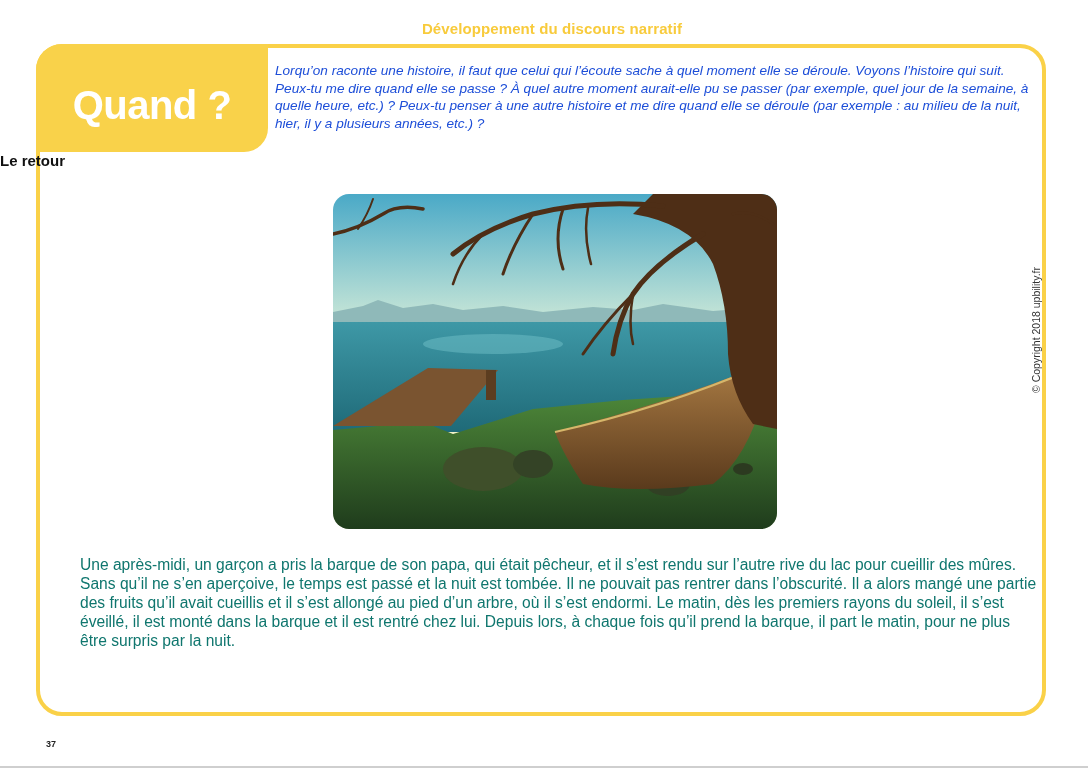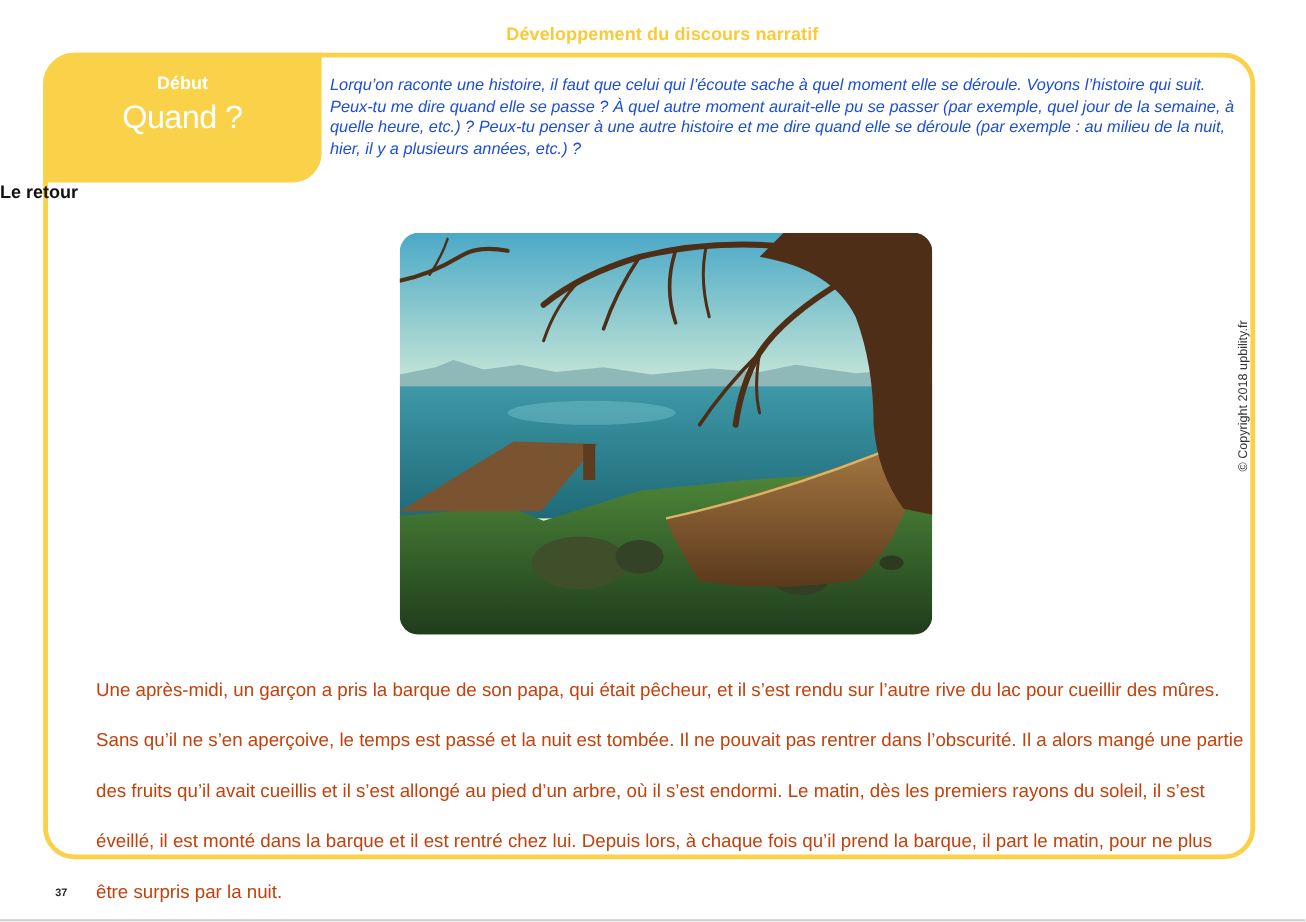--- a/index.html
+++ b/index.html
@@ -14,57 +14,56 @@
   .frame {
     position: absolute; left: 36px; top: 44px; width: 1010px; height: 672px;
     border: 4px solid #fad148; border-radius: 26px; box-sizing: border-box; background: #fff;
   }
   .tab {
     position: absolute; left: 36px; top: 44px; width: 232px; height: 108px;
     background: #f9d24a; border-radius: 26px 0 24px 0;
     color: #fff; text-align: center;
   }
   .tab-sub { position: absolute; left: 0; right: 0; top: 17px; font-weight: bold; font-size: 15px; }
-  .tab-title { position: absolute; left: 0; right: 0; top: 39px; font-weight: normal; font-size: 27px; letter-spacing: -0.5px; }
+  .tab-title { position: absolute; left: 0; right: 0; top: 39px; font-weight: bold; font-size: 40px; letter-spacing: -0.5px; }
   .intro {
     position: absolute; left: 275px; top: 62px; width: 760px;
     font-style: italic; font-size: 13.6px; line-height: 17.5px; color: #1d4ed8;
   }
   .story-title {
     position: absolute; left: 0; right: 0; top: 152px; text-align: left;
     font-weight: bold; font-size: 15px; color: #111;
   }
   .illustration {
     position: absolute; left: 333px; top: 194px; width: 444px; height: 335px;
     border-radius: 16px; overflow: hidden;
   }
   .story {
     position: absolute; left: 80px; top: 555px; width: 960px;
-    font-size: 15.6px; line-height: 42px; color: #c2410c;
+    font-size: 15.6px; line-height: 19px; color: #0f766e;
   }
   .copyright {
     position: absolute; left: 1036px; top: 330px; transform: translate(-50%, -50%) rotate(-90deg);
     font-size: 10.5px; color: #333; white-space: nowrap;
   }
   .page-number {
     position: absolute; left: 46px; top: 739px; font-size: 9px; font-weight: bold; color: #222;
   }
   .bottom-line {
     position: absolute; left: 0; right: 0; top: 766px; height: 2px; background: #cfcfcf;
   }
 </style>
 </head>
 <body>
 
 <div class="page-header">Développement du discours narratif</div>
 
 <div class="frame"></div>
 
 <div class="tab">
-  <div class="tab-sub">Début</div>
   <div class="tab-title">Quand ?</div>
 </div>
 
 <div class="intro">Lorqu’on raconte une histoire, il faut que celui qui l’écoute sache à quel moment elle se déroule. Voyons l’histoire qui suit. Peux-tu me dire quand elle se passe ? À quel autre moment aurait-elle pu se passer (par exemple, quel jour de la semaine, à quelle heure, etc.) ? Peux-tu penser à une autre histoire et me dire quand elle se déroule (par exemple : au milieu de la nuit, hier, il y a plusieurs années, etc.) ?</div>
 
 <div class="story-title">Le retour</div>
 
 <div class="illustration">
   <svg width="444" height="335" viewBox="0 0 444 335" xmlns="http://www.w3.org/2000/svg">
     <defs>

